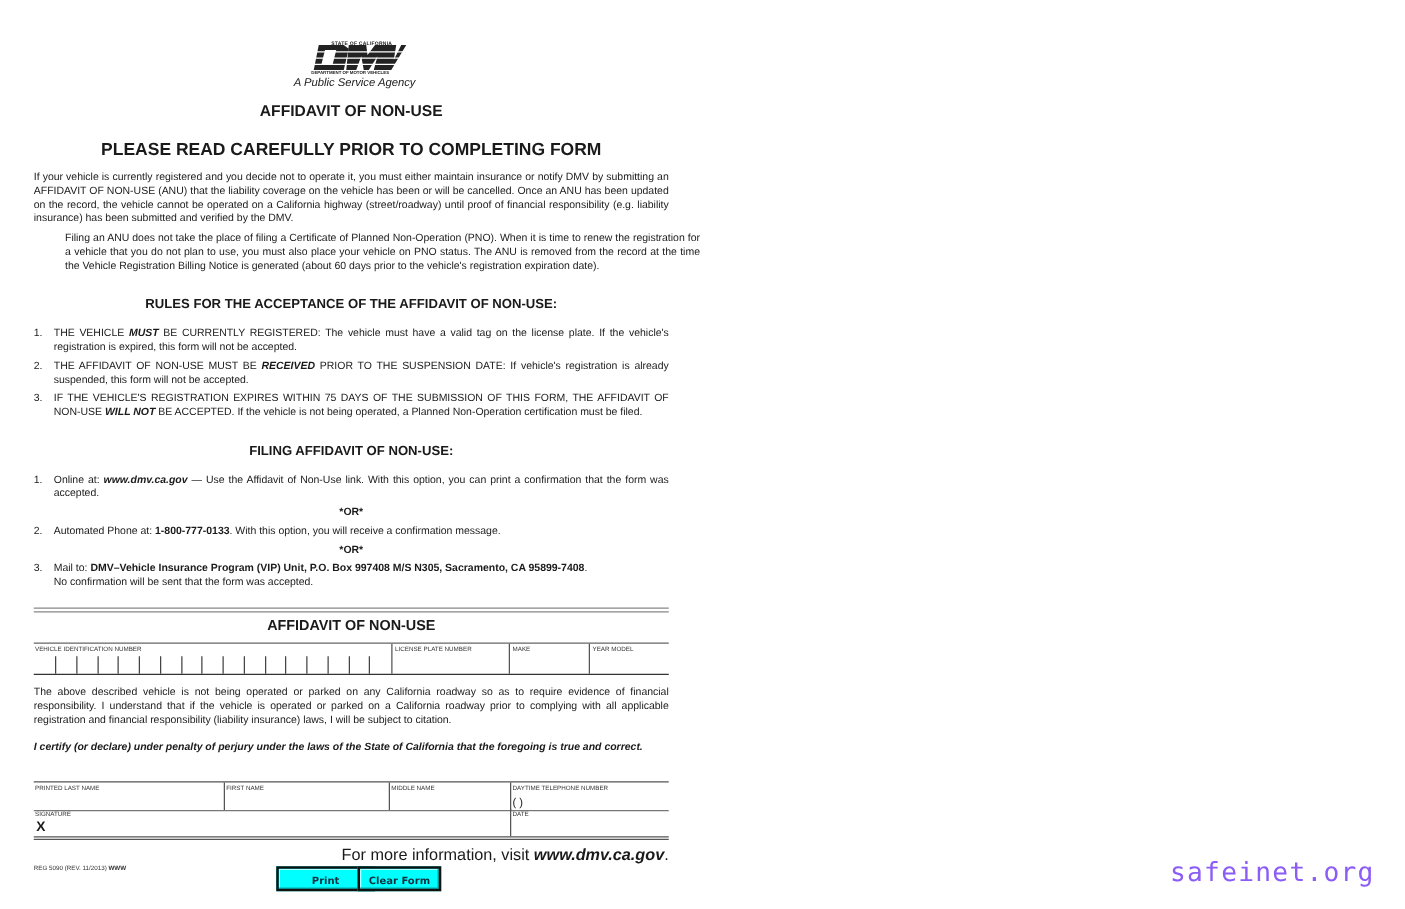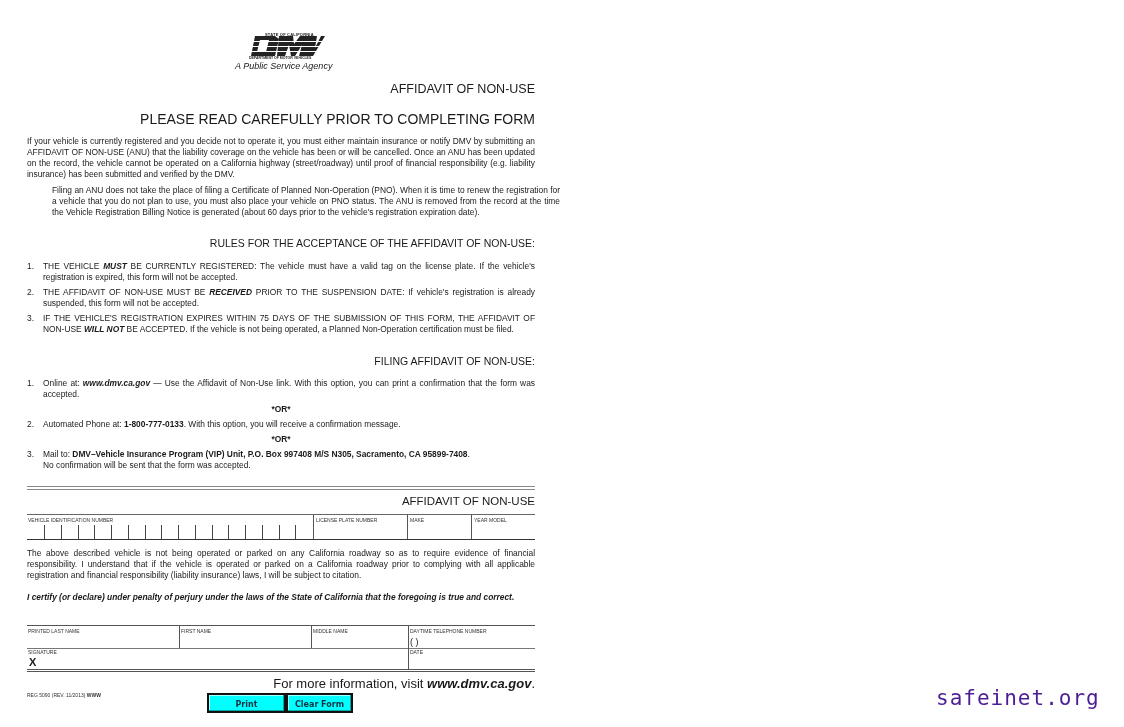--- a/index.html
+++ b/index.html
@@ -4,21 +4,21 @@
 <style>
   html, body { margin: 0; padding: 0; background: #ffffff; }
   body { width: 1124px; height: 727px; position: relative; overflow: hidden;
          font-family: "Liberation Sans", sans-serif; color: #1a1a1a; }
   .page { position: absolute; left: 27px; top: 0; width: 508px; }
   .logo { position: absolute; left: 208px; top: 30px; width: 120px; height: 44px; }
   .logo-state { position: absolute; left: 30px; top: 2px; font-size: 4px; font-weight: bold; letter-spacing: 0.2px; }
   .logo-dmv { position: absolute; left: 14px; top: 6px; width: 76px; height: 20px; }
   .logo-dept { position: absolute; left: 14px; top: 26px; font-size: 3.5px; font-weight: bold; }
   .logo-tag { position: absolute; left: 0; top: 31px; font-size: 9px; font-style: italic; white-space: nowrap; }
-  .title { position: absolute; left: 0; width: 508px; text-align: right; font-weight: normal; }
+  .title { position: absolute; left: 0; width: 508px; text-align: center; font-weight: bold; }
   .t1 { top: 82px; font-size: 12.5px; }
   .t2 { top: 111px; font-size: 14px; }
   .para { position: absolute; left: 0; width: 508px; font-size: 8.4px; line-height: 11px; text-align: justify; }
   .p1 { top: 136px; }
   .p2 { top: 185px; margin-left: 25px; }
   .h-rules { top: 237px; font-size: 10.5px; }
   .list { position: absolute; left: 0; width: 508px; font-size: 8.4px; line-height: 11px; }
   .li { position: relative; padding-left: 16px; text-align: justify; margin-bottom: 4px; }
   .li .num { position: absolute; left: 0; top: 0; }
   .rules { top: 261px; }
@@ -35,23 +35,23 @@
   .cert { position: absolute; left: 0; top: 592px; width: 508px; font-size: 8.4px; line-height: 11px; font-weight: bold; font-style: italic; text-align: justify; }
   .namerow { position: absolute; left: 0; top: 625px; width: 508px; height: 22px; border-top: 1px solid #555; border-bottom: 1px solid #777; }
   .sigrow { position: absolute; left: 0; top: 647px; width: 508px; height: 22px; border-bottom: 3px double #555; }
   .phone { position: absolute; left: 384px; top: 11px; font-size: 9px; }
   .xmark { position: absolute; left: 2px; top: 9px; font-size: 11px; font-weight: bold; }
   .info { position: absolute; left: 0; top: 676px; width: 508px; text-align: right; font-size: 13px; }
   .formno { position: absolute; left: 0; top: 692px; font-size: 5px; color: #333; }
   .btn { position: absolute; top: 693px; height: 20px; background: #00ffff; border: 2px solid #111;
          box-shadow: inset -1px -1px 0 #0aa, inset 1px 1px 0 #aff; font-family: "DejaVu Sans", sans-serif;
          font-size: 8px; font-weight: bold; color: #103040; text-align: center; line-height: 20px; cursor: pointer; padding: 0; }
-  .btn-print { left: 180px; width: 79px; }
+  .btn-print { left: 194px; width: 79px; }
   .btn-clear { left: 259px; width: 67px; }
-  .watermark { position: absolute; left: 936px; top: 686px; font-family: "DejaVu Sans Mono", monospace; font-size: 21px; color: #4c1d95; letter-spacing: 1px; }
+  .watermark { position: absolute; left: 936px; top: 686px; font-family: "DejaVu Sans Mono", monospace; font-size: 21px; color: #8b5cf6; letter-spacing: 1px; }
   b.bi { font-weight: bold; font-style: italic; }
 </style>
 </head>
 <body>
 
 <div class="page">
 
   <div class="logo">
     <span class="logo-state">STATE OF CALIFORNIA</span>
     <svg class="logo-dmv" viewBox="0 0 76 20">

